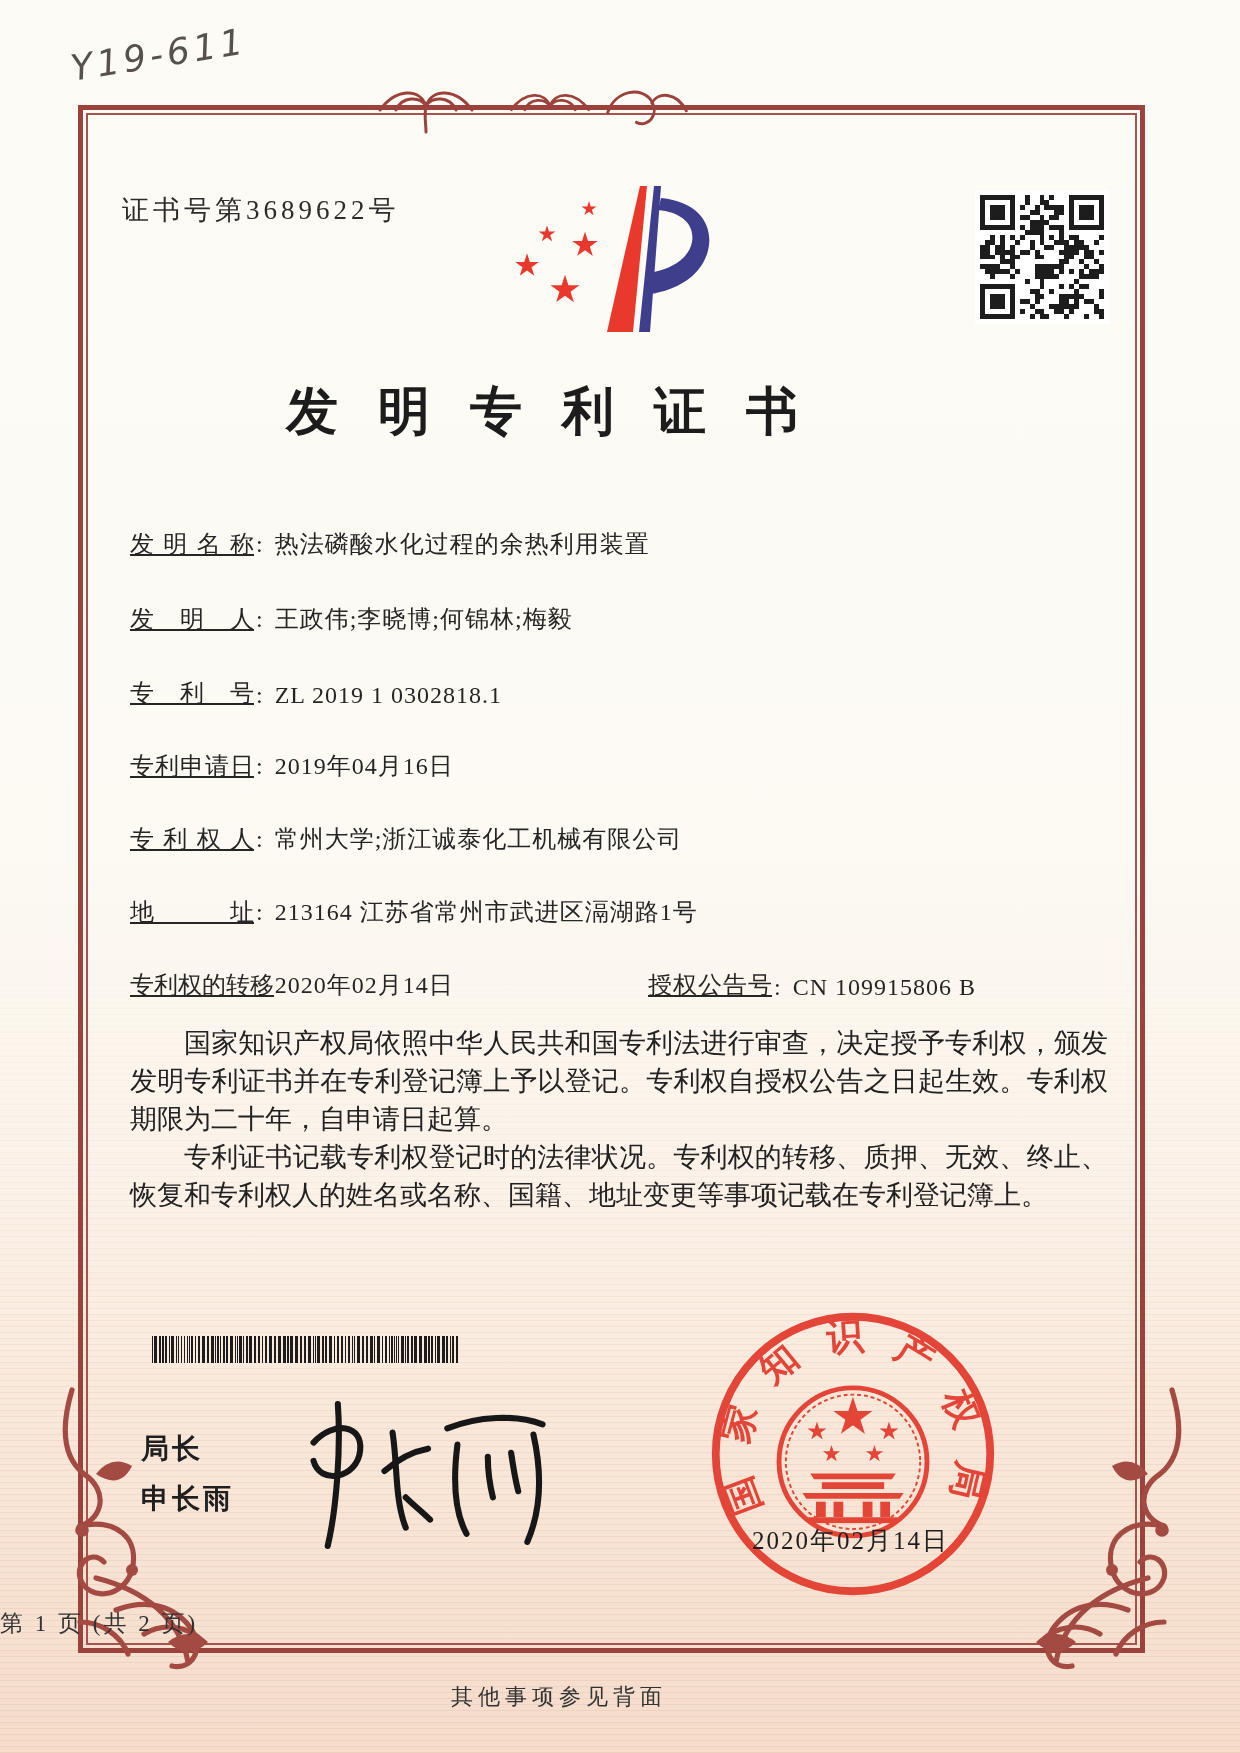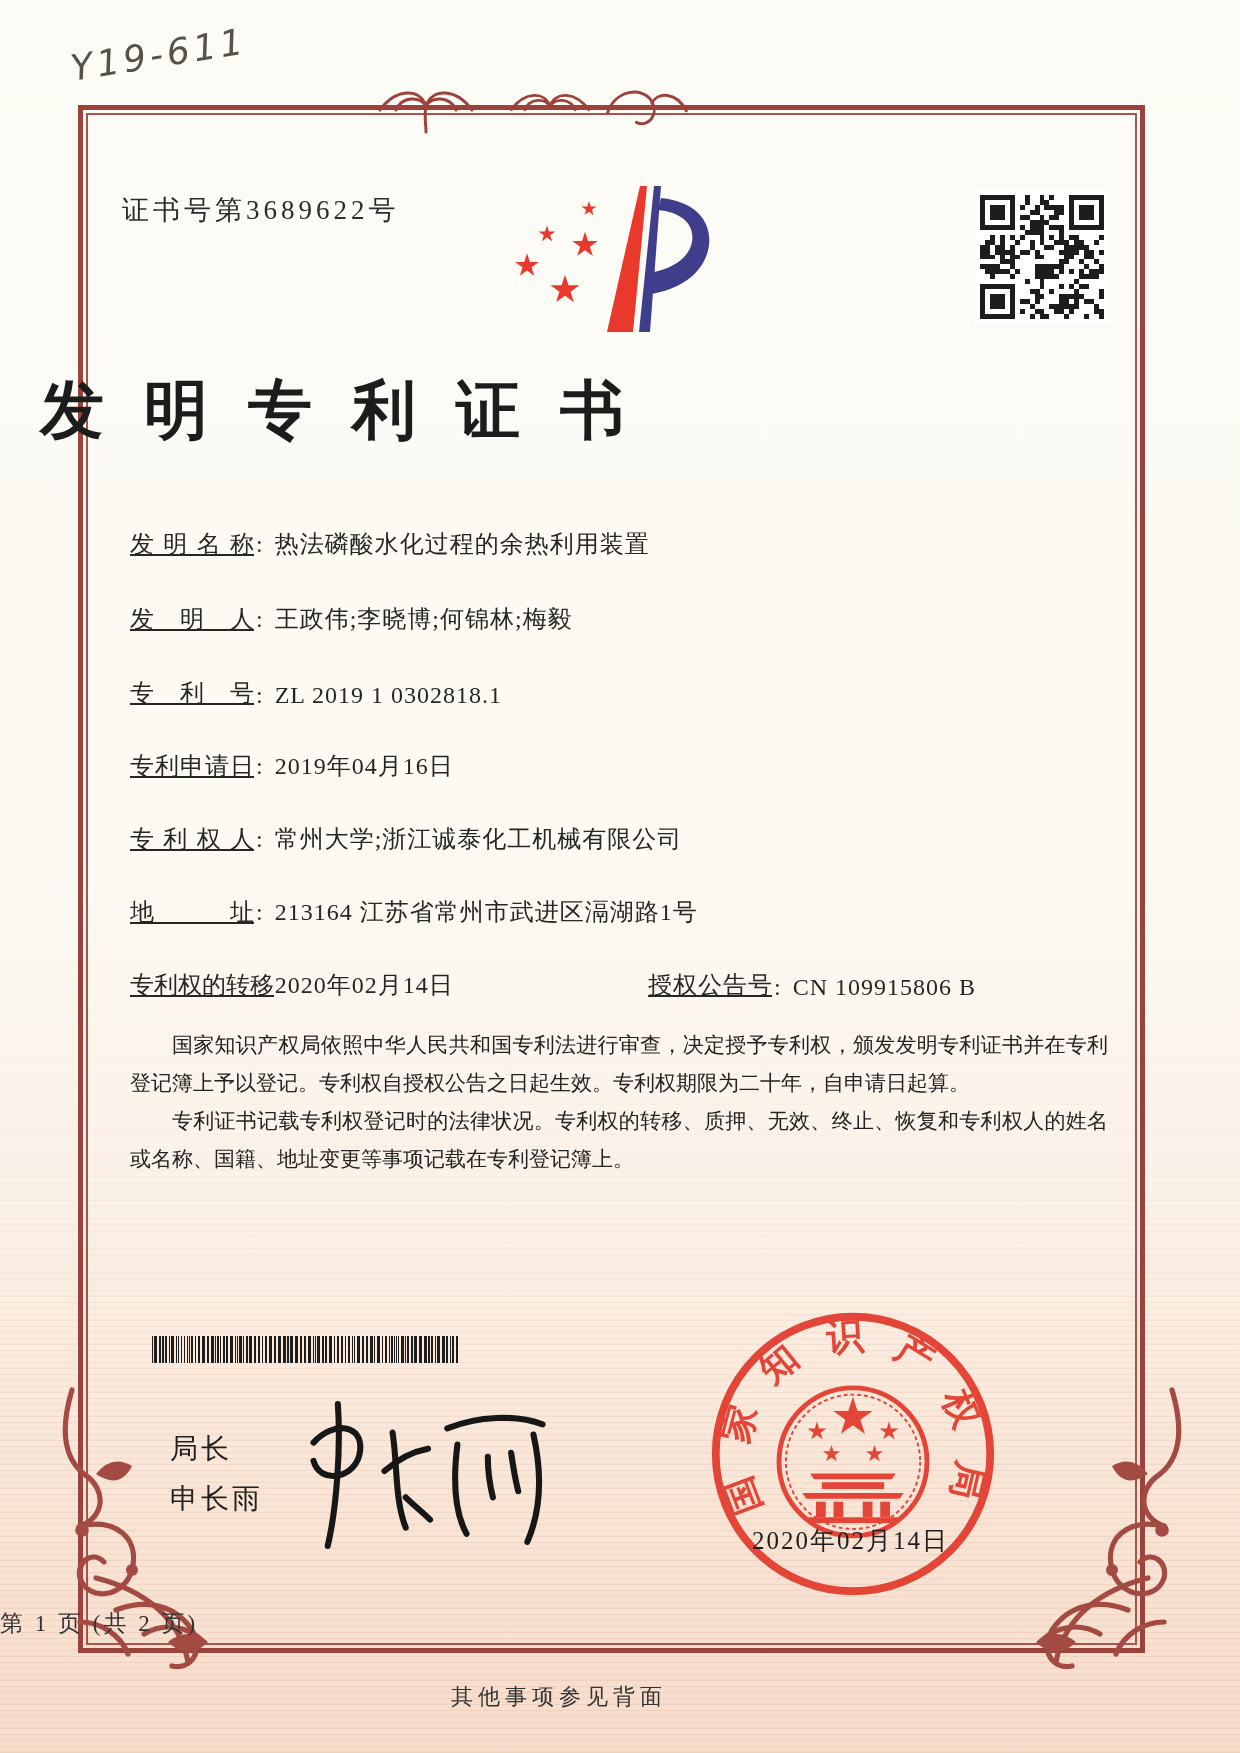--- a/index.html
+++ b/index.html
@@ -34,36 +34,36 @@
     position:absolute;left:70px;top:34px;font-family:"DejaVu Sans",sans-serif;
     font-style:italic;font-size:36px;color:#56524b;transform:rotate(-9deg);
     letter-spacing:4px;font-weight:300;
   }
   .cert-no{
     position:absolute;left:122px;top:192px;font-size:27px;letter-spacing:4px;color:#2c2c2c;
   }
   .logo{position:absolute;left:503px;top:184px;width:208px;height:150px;}
   .qr{position:absolute;left:975px;top:190px;width:134px;height:134px;background:#fff;}
   .title{
-    position:absolute;left:0;top:367px;width:1084px;
-    font-size:64px;font-weight:700;letter-spacing:40px;text-indent:40px;color:#1c1c1c;
+    position:absolute;left:0;top:377px;width:1084px;text-align:center;
+    font-size:52px;font-weight:700;letter-spacing:40px;text-indent:40px;color:#1c1c1c;
   }
   .row{position:absolute;left:130px;width:980px;font-size:24px;white-space:nowrap;}
   .row .lbl{display:inline-block;width:124px;text-align:justify;text-align-last:justify;vertical-align:bottom;text-decoration:underline;}
   .row .colon{display:inline-block;margin-left:2px;}
   .row .val{margin-left:12px;letter-spacing:1px;}
   .row .pair2{position:absolute;left:518px;top:0;}
   .paras{
-    position:absolute;left:130px;top:1026px;width:978px;font-size:21px;line-height:38px;
-    text-align:justify;color:#222;
+    position:absolute;left:130px;top:1026px;width:978px;font-size:27px;line-height:38px;
+    text-align:justify;color:#222;font-family:Liberation Mono, monospace;
   }
   .paras p{margin:0;text-indent:2em;}
   .barcode{position:absolute;left:152px;top:1336px;width:312px;height:27px;}
-  .officer{position:absolute;left:170px;top:1424px;font-family:"Liberation Sans","DejaVu Sans",sans-serif;
-    font-weight:400;font-size:28px;color:#1f1f1f;line-height:50px;letter-spacing:3px;}
+  .officer{position:absolute;left:141px;top:1424px;font-family:"Liberation Sans","DejaVu Sans",sans-serif;
+    font-weight:700;font-size:28px;color:#1f1f1f;line-height:50px;letter-spacing:3px;}
   .signature{position:absolute;left:298px;top:1398px;width:256px;height:152px;}
   .seal{position:absolute;left:707px;top:1308px;width:292px;height:292px;opacity:.93;}
   .seal-date{position:absolute;left:752px;top:1524px;font-size:25px;letter-spacing:2px;color:#1e1e1e;z-index:5;}
   .page-num{position:absolute;left:0;top:1608px;width:1130px;text-align:left;font-size:23px;letter-spacing:3px;color:#333;}
   .back-note{position:absolute;left:0;top:1682px;width:1118px;text-align:center;font-size:22px;letter-spacing:5px;color:#333;}
   .flourish{position:absolute;pointer-events:none;}
   svg{display:block;}
 </style>
 </head>
 <body>

